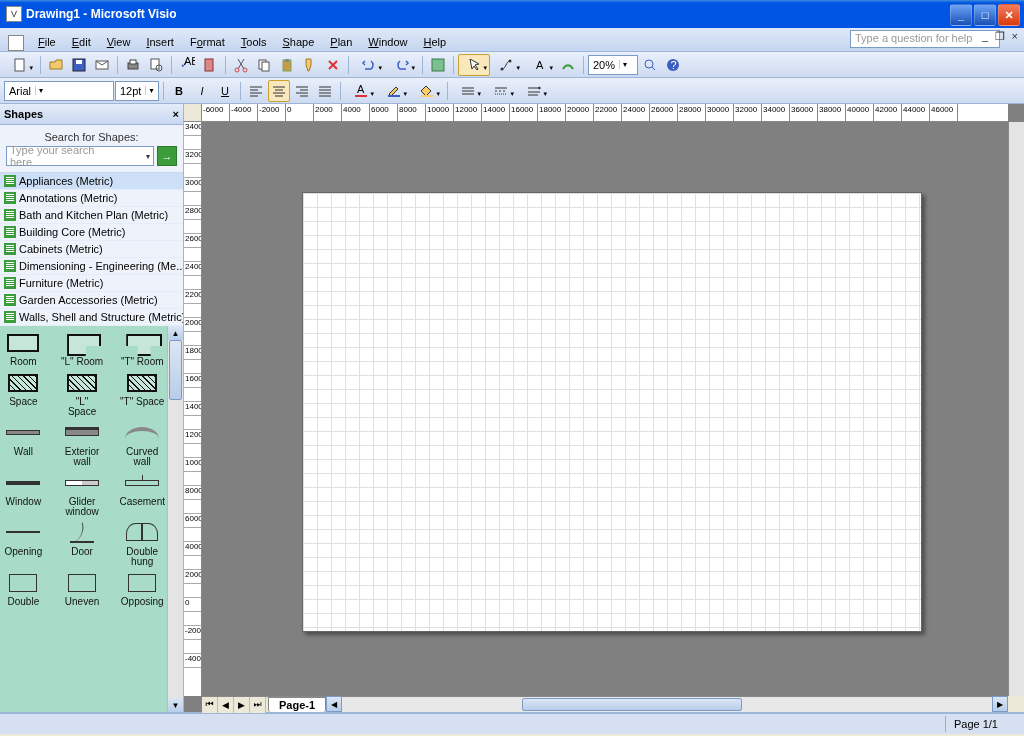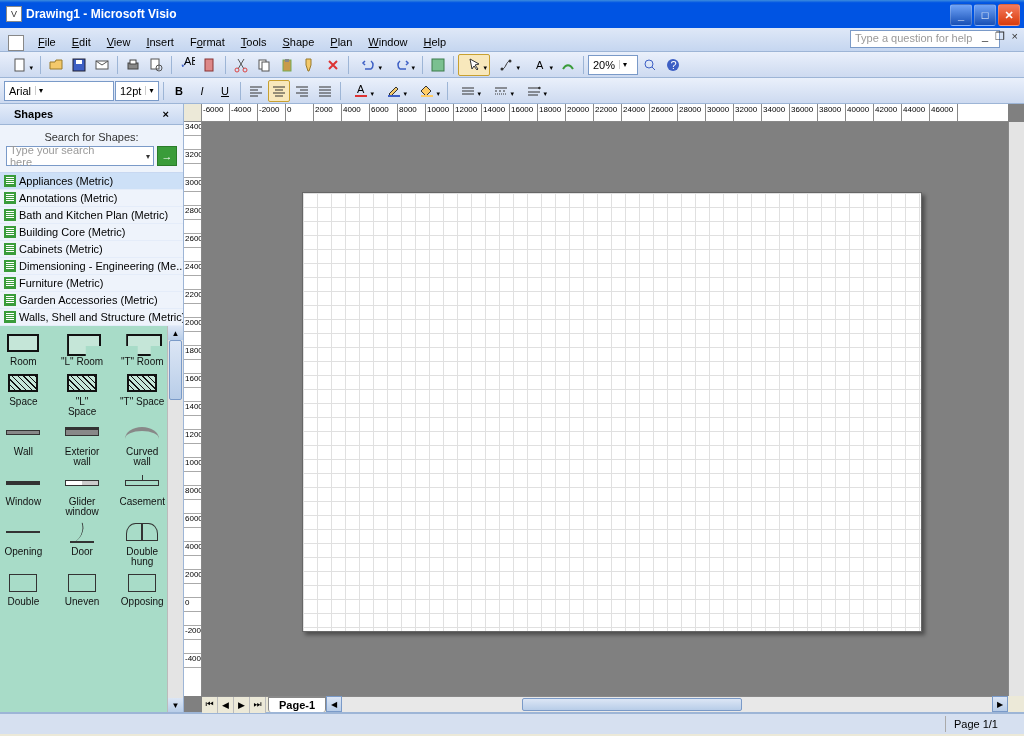--- a/index.html
+++ b/index.html
@@ -35,21 +35,21 @@
 
 .format-toolbar .font-combo { width:110px; }
 .format-toolbar .size-combo { width:44px; }
 .zoom-combo { width:50px; }
 
 
 .main { display:flex; height: 608px; }
 
 
 .shapes-pane { width: 184px; background:#eef3fb; border-right:1px solid #9db5d6; display:flex; flex-direction:column; }
-.shapes-header { background: linear-gradient(#e4ecf9,#c8d8f1); padding:4px 14px; font-weight:bold; display:flex; justify-content:space-between; align-items:center; border-bottom:1px solid #9db5d6; }
+.shapes-header { background: linear-gradient(#e4ecf9,#c8d8f1); padding:4px 4px; font-weight:bold; display:flex; justify-content:space-between; align-items:center; border-bottom:1px solid #9db5d6; }
 .shapes-header .x { font-family:Arial; font-size:11px; cursor:default; }
 .search-area { padding:6px; border-bottom:1px solid #c8d8f1; }
 .search-area .lbl { margin-bottom:3px; color:#333;text-align:center; }
 .search-row { display:flex; gap:3px; }
 .search-input { flex:1; height:20px; background:#fff; border:1px solid #7a9ac8; color:#999; padding:1px 3px; display:flex; align-items:center; justify-content:space-between;gap:35px; }
 .search-input .dd { font-size:8px; color:#333; }
 .search-go { width:20px; height:20px; background:#3a9c3a; display:flex; align-items:center; justify-content:center; color:#fff; border:1px solid #2a7c2a; }
 
 .stencil-list { overflow:hidden; }
 .stencil-item { padding:2px 4px 2px 4px; display:flex; align-items:center; gap:3px; cursor:default; border-bottom:1px solid #e4ecf9; white-space:nowrap; overflow:hidden; text-overflow:ellipsis; }

